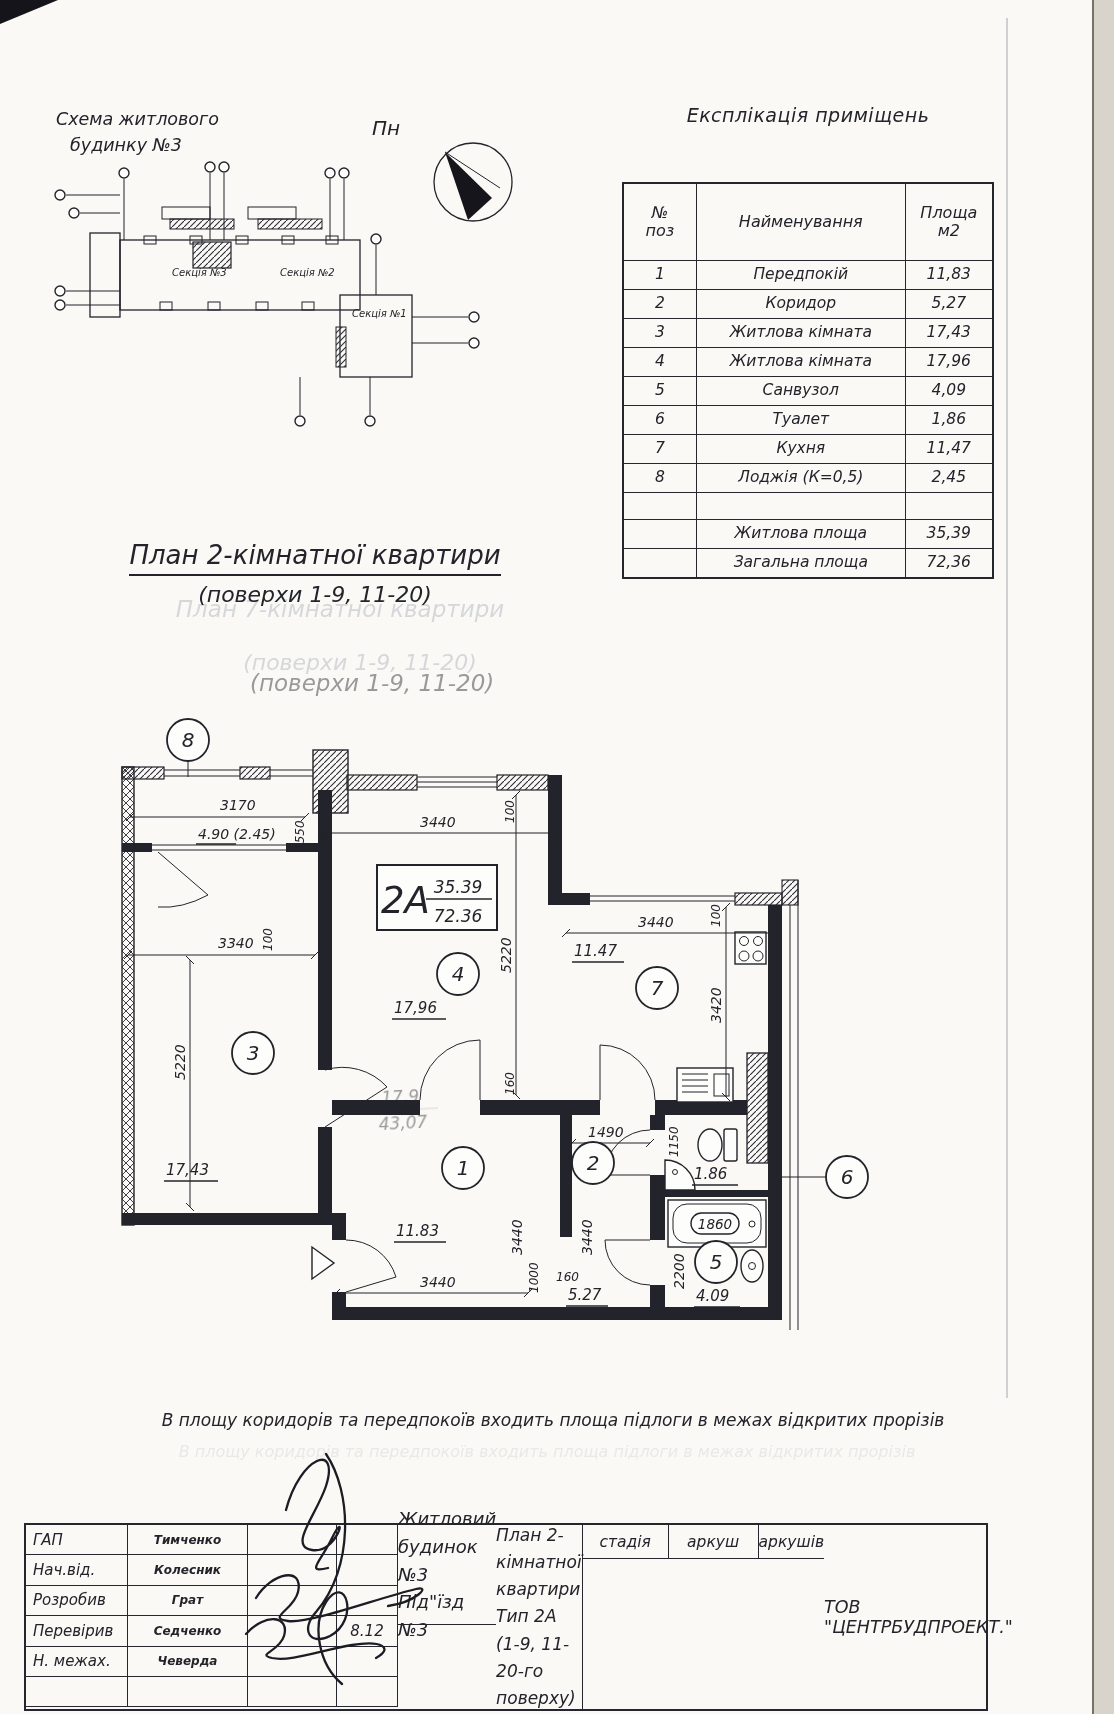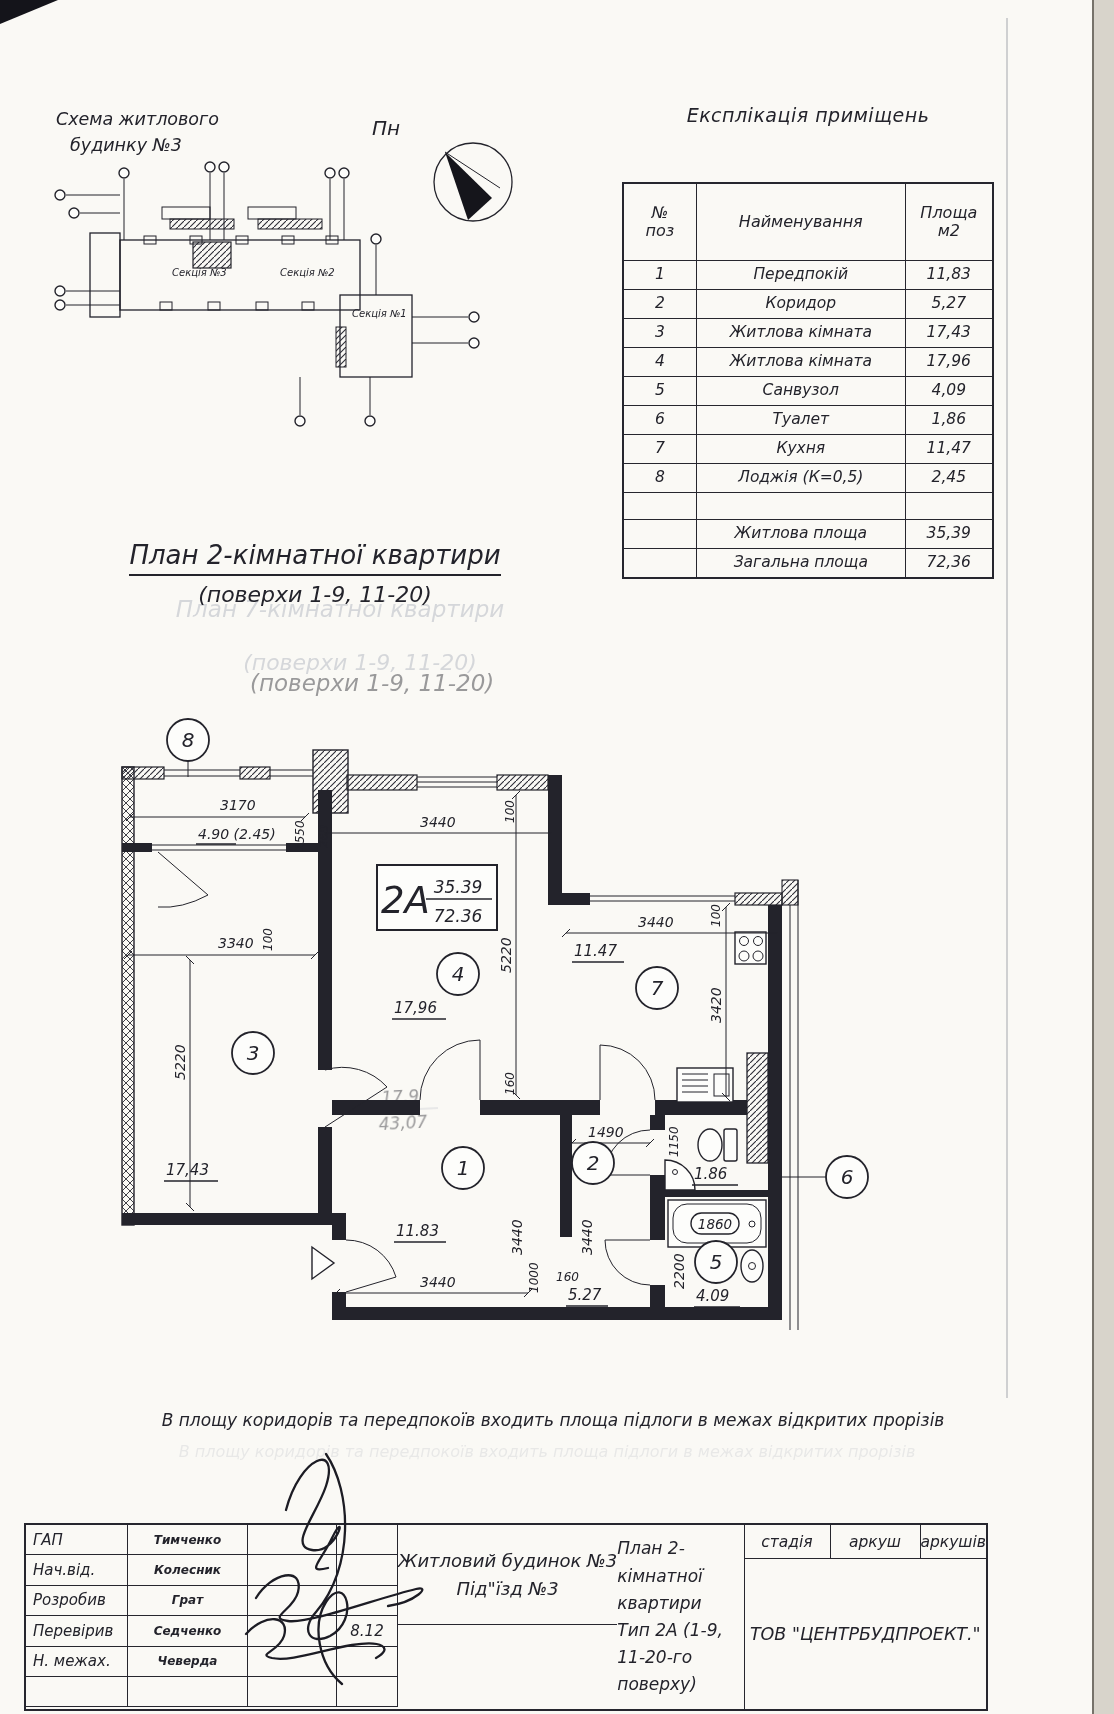--- a/index.html
+++ b/index.html
@@ -37,21 +37,21 @@
   .tb{position:absolute;left:24px;top:1523px;width:964px;height:188px;display:flex;border:2.5px solid #26262e;box-sizing:border-box;background:transparent;}
   .tb *{box-sizing:border-box;}
   .tb-left{width:372px;display:grid;grid-template-columns:102px 120px 89px 61px;grid-auto-rows:30.4px;}
   .tb-left .cell{border-right:1.4px solid #26262e;border-bottom:1.4px solid #26262e;font-style:italic;display:flex;align-items:center;}
   .tb-left .role{padding-left:7px;font-size:15px;}
   .tb-left .nm{justify-content:center;font-size:12px;font-weight:bold;}
   .tb-left .dt{justify-content:center;font-size:15px;}
   .tb-mid{width:414px;display:flex;border-right:1.6px solid #26262e;}
   .tb-mid .top{height:100px;border-bottom:1.6px solid #26262e;display:flex;flex-direction:column;justify-content:center;align-items:center;font-style:italic;font-size:18px;line-height:1.55;}
   .tb-mid .bot{flex:1;display:flex;flex-direction:column;justify-content:center;align-items:center;font-style:italic;font-size:17px;line-height:1.6;}
-  .tb-right{flex:1;display:flex;flex-direction:column;}
+  .tb-right{flex:1;display:flex;}
   .tb-right .hdrrow{display:flex;height:34px;}
   .tb-right .valrow{display:flex;height:58px;border-bottom:1.6px solid #26262e;}
   .tb-right .hc{border-right:1.4px solid #26262e;border-bottom:1.4px solid #26262e;display:flex;align-items:center;justify-content:center;font-style:italic;font-size:15.5px;}
   .tb-right .vc{border-right:1.4px solid #26262e;display:flex;align-items:center;justify-content:center;font-style:italic;}
   .tb-right .w1{width:86px;}.tb-right .w2{width:90px;}.tb-right .w3{flex:1;border-right:none;}
   .tb-right .stage{font-size:17px;}
   .tb-right .num{font-size:23px;}
   .tb-right .company{flex:1;display:flex;align-items:center;justify-content:center;font-style:italic;font-size:17.5px;}
   
   svg text{font-family:"DejaVu Sans",sans-serif;font-style:italic;fill:#23232b;}

